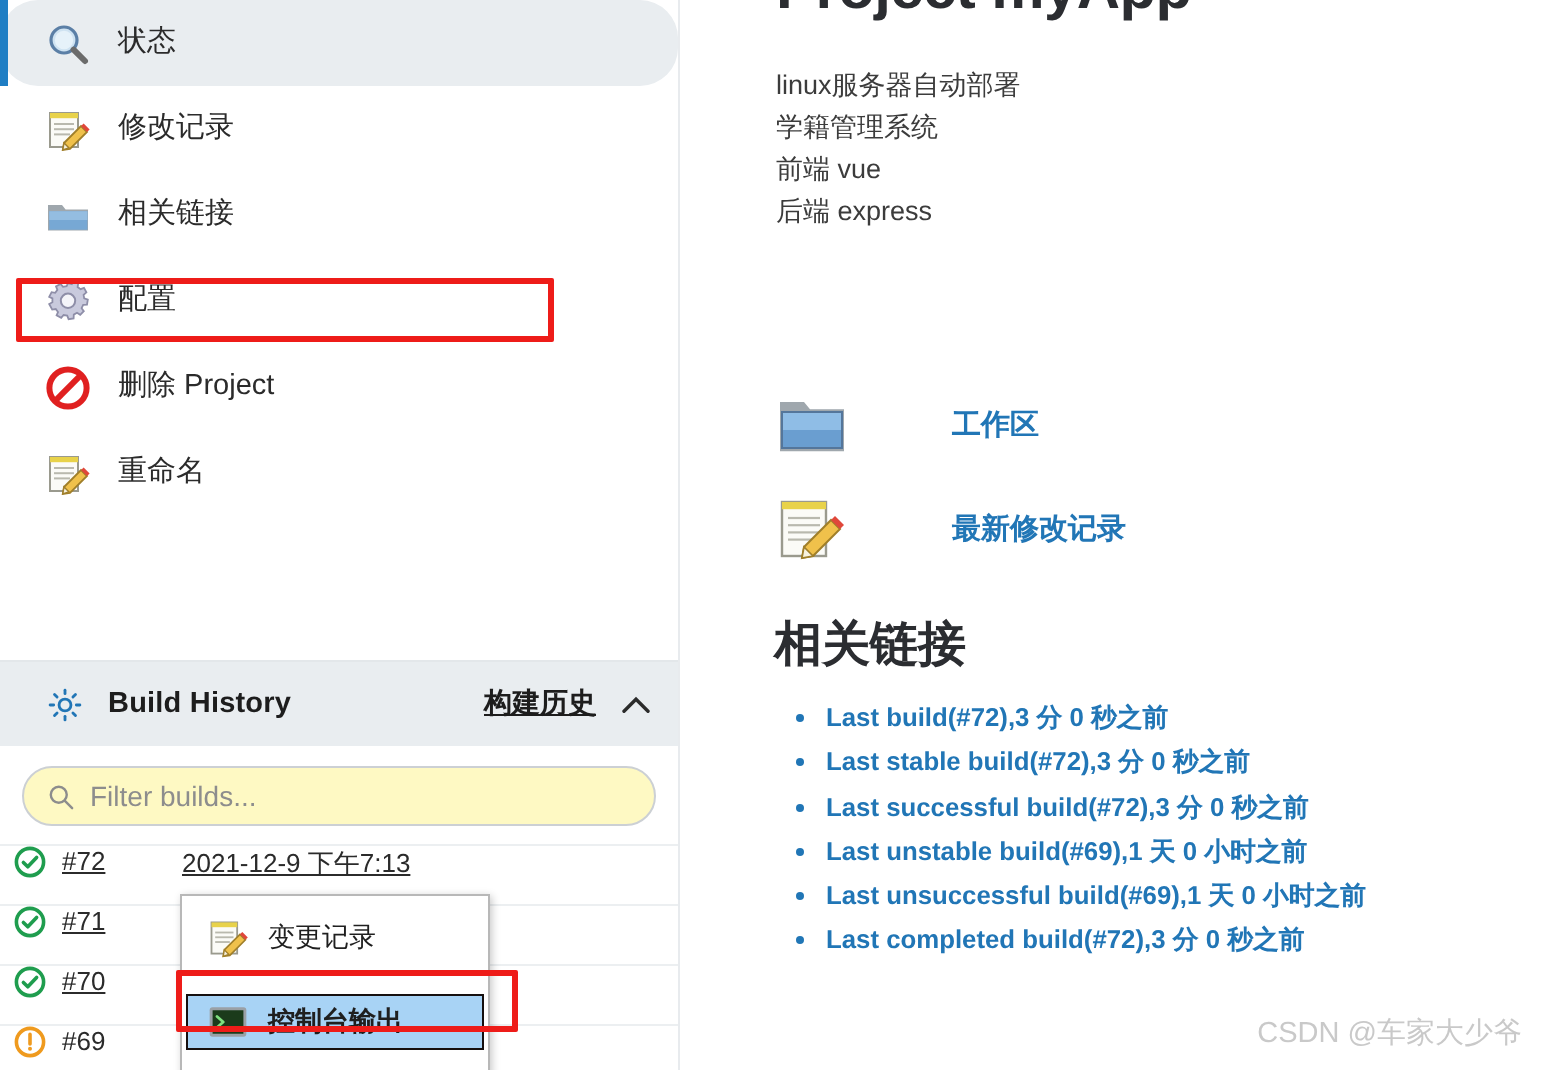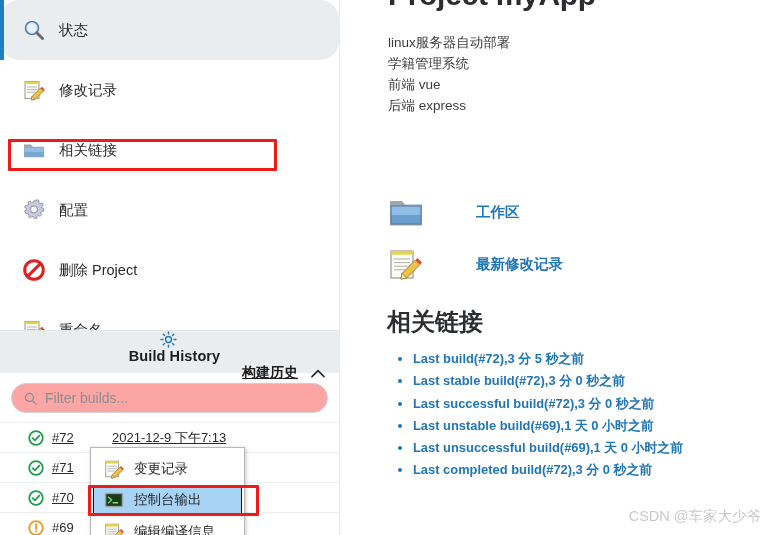--- a/index.html
+++ b/index.html
@@ -23,21 +23,21 @@
     left: 0; top: 0;
     width: 340px; height: 535px;
     background: #ffffff;
     border-right: 1px solid #e8ebee;
   }
   .task-list { position: absolute; left: 0; top: 0; width: 339px; }
   .task {
     position: relative;
     display: flex;
     align-items: center;
-    height: 60px;
+    height: 43px;
     padding-left: 22px;
     font-size: 14.5px;
     color: #2b2b2b;
     cursor: pointer;
     border-radius: 19px;
   }
   .task.active {
     background: #e9edf0;
   }
   .task.active::before {
@@ -73,21 +73,20 @@
     width: 339px;
     border-top: 1px solid #e3e7ea;
   }
   #bh-header {
     position: relative;
     height: 42px;
     background: #e9edf0;
     display: flex;
     align-items: center;
     padding: 0 14px 0 24px;
-    flex-direction: column;
   }
   #bh-header .sun-ico { width: 17px; height: 17px; margin-right: 13px; flex: 0 0 17px; }
   #bh-title {
     font-size: 14.5px;
     font-weight: bold;
     color: #1d1d1d;
     letter-spacing: .1px;
   }
   #bh-right {
     margin-left: auto;
@@ -108,43 +107,43 @@
   }
   #bh-filter-wrap {
     padding: 10px 11px 9px 11px;
     background: #ffffff;
   }
   #bh-filter {
     position: relative;
     height: 30px;
     border: 1px solid #ccd0d4;
     border-radius: 16px;
-    background: #fca5a5;
+    background: #fef9c3;
     display: flex;
     align-items: center;
     padding-left: 12px;
   }
   #bh-filter .mag { width: 13px; height: 13px; flex: 0 0 13px; margin-right: 8px; }
   #bh-filter input {
     border: 0; outline: 0;
     font-size: 14px;
     font-family: inherit;
     color: #4a4a4a;
     background: transparent;
     width: 250px;
     padding: 0;
   }
   #bh-filter input::placeholder { color: #8d8d8d; }
 
   .build-row {
     position: relative;
     height: 30px;
     display: flex;
-    align-items: center;
-    padding-left: 28px;
+    align-items: flex-start;
+    padding-left: 7px;
     border-top: 1px solid #eceff1;
     font-size: 13px;
   }
   .build-row .st { width: 16px; height: 16px; flex: 0 0 16px; margin-right: 8px; }
   .build-row .bnum {
     color: #2b2b2b;
     text-decoration: underline;
     cursor: pointer;
     width: 60px;
   }
@@ -172,23 +171,24 @@
     height: 35px;
     padding-left: 12px;
     font-size: 13.5px;
     color: #1f1f1f;
     cursor: pointer;
   }
   .ctx-item .cico { width: 22px; height: 22px; flex: 0 0 22px; margin-right: 9px; }
   .ctx-item.sel {
     background: #a8d3f5;
     border: 1px solid #16100f;
-    margin: 0 2px;
+    margin: 11px 2px;
     height: 28px;
     padding-left: 9px;
+    font-weight: bold;
   }
 
   
   #main {
     position: absolute;
     left: 340px; top: 0;
     width: 439px; height: 535px;
     background: #fff;
     padding-left: 48px;
   }
@@ -493,21 +493,21 @@
           <path d="M27.5 14 L32 18.5 L34 16.5 L29.5 12z" fill="#e0473a"></path>
         </svg>
         <span class="qtxt">最新修改记录</span>
       </div>
 
     </div>
 
     <div id="rel-heading">相关链接</div>
 
     <ul id="rel-list">
-      <li><span>Last build(#72),3 分 5 秒之前</span></li>
+      <li><span>Last build(#72),3 分 0 秒之前</span></li>
       <li><span>Last stable build(#72),3 分 0 秒之前</span></li>
       <li><span>Last successful build(#72),3 分 0 秒之前</span></li>
       <li><span>Last unstable build(#69),1 天 0 小时之前</span></li>
       <li><span>Last unsuccessful build(#69),1 天 0 小时之前</span></li>
       <li><span>Last completed build(#72),3 分 0 秒之前</span></li>
     </ul>
 
     <div id="watermark">CSDN @车家大少爷</div>
 
   </div>

